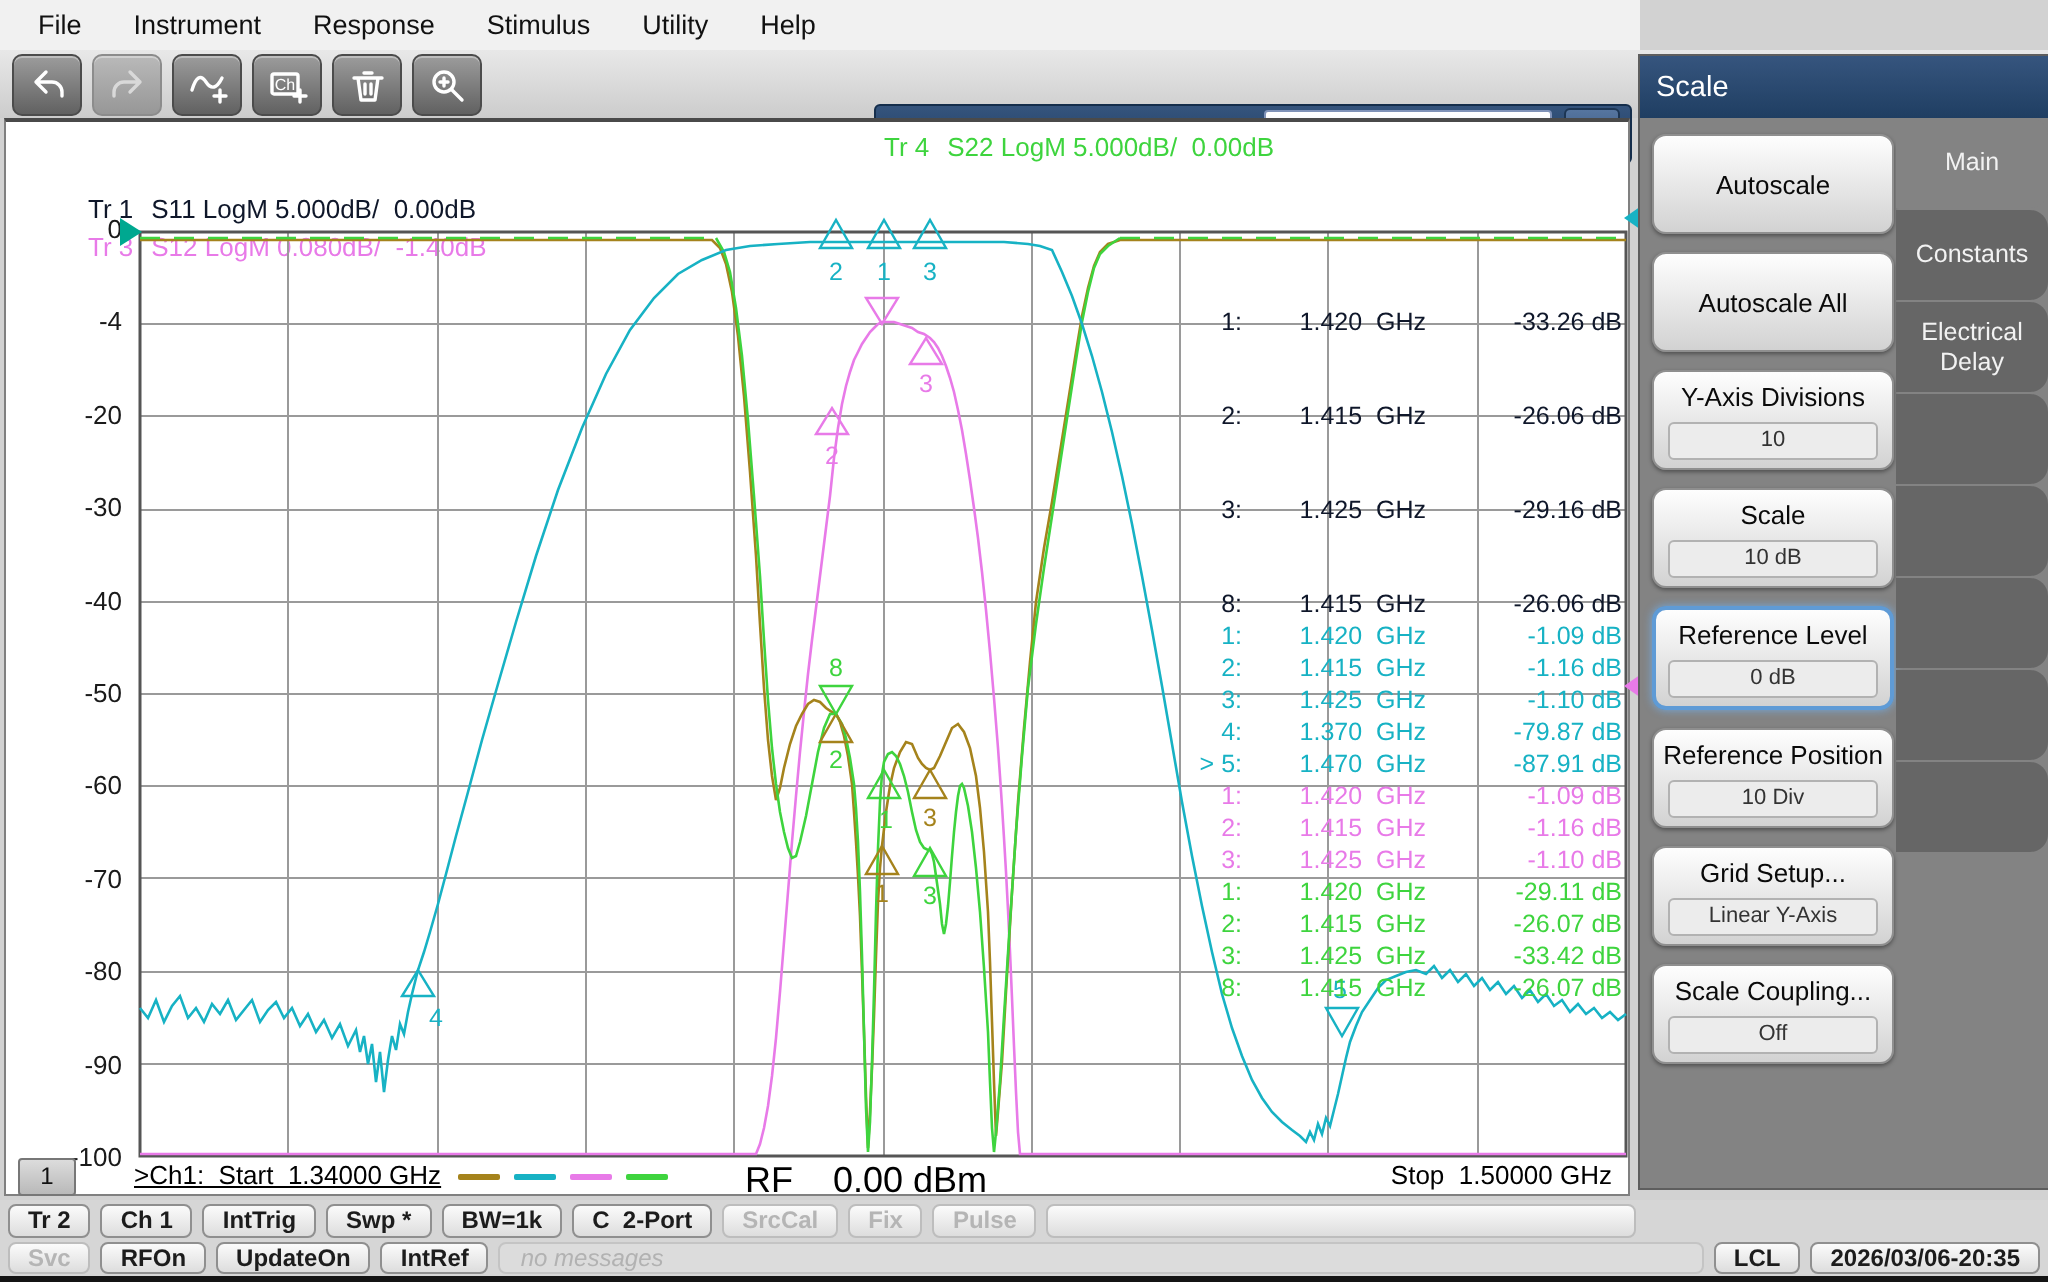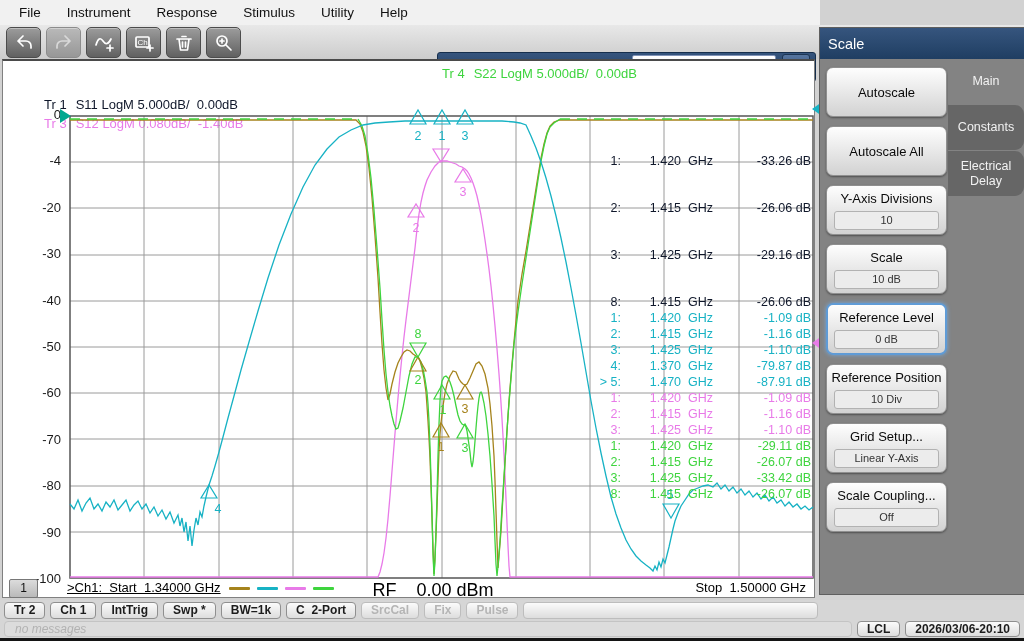--- a/index.html
+++ b/index.html
@@ -92,21 +92,21 @@
   .pbtns{position:absolute;left:6px;top:39px;width:121px;display:flex;flex-direction:column;gap:9px;}
   .pbtn{min-height:50px;border-radius:7px;border:1px solid #8f8f8f;
     background:linear-gradient(#fefefe,#d2d2d2);box-shadow:0 1px 2px rgba(0,0,0,.4);
     display:flex;flex-direction:column;justify-content:center;align-items:center;
     padding:4px 2px;box-sizing:border-box;}
   .pbtn .lbl{font-size:13px;color:#0a0a0a;text-align:center;line-height:15px;padding:1px 0;}
   .pbtn .val{width:103px;margin-top:4px;background:#ececec;border:1px solid #b2b2b2;border-radius:3px;
     font-size:11px;color:#333;text-align:center;height:17px;line-height:17px;}
   .pbtn .val:empty{display:none;}
   .pbtn.hl{border:2px solid #5f9bd6;box-shadow:0 0 4px #74a9dd;}
-  .ptabs{position:absolute;left:128px;top:31px;width:76px;bottom:0;display:flex;}
+  .ptabs{position:absolute;left:128px;top:31px;width:76px;bottom:0;display:flex;flex-direction:column;}
   .ptab{height:45px;margin-bottom:1px;background:#666;border-radius:0 9px 9px 0;
     display:flex;align-items:center;justify-content:center;text-align:center;
     font-size:12.5px;color:#f2f2f2;line-height:15px;}
   .ptab.active{background:#838383;}
 
   
   .statusbar{position:absolute;left:0;top:600px;width:1024px;height:41px;background:#d6d6d6;
     border-bottom:3px solid #141414;box-sizing:border-box;}
   .srow1{position:absolute;left:4px;top:2px;right:4px;height:17px;display:flex;gap:5px;}
   .srow2{position:absolute;left:4px;top:21px;right:4px;height:16px;display:flex;gap:5px;}
@@ -423,19 +423,26 @@
         <div class="sb">IntTrig</div>
         <div class="sb">Swp *</div>
         <div class="sb">BW=1k</div>
         <div class="sb">C  2-Port</div>
         <div class="sb dis">SrcCal</div>
         <div class="sb dis">Fix</div>
         <div class="sb dis">Pulse</div>
         <div class="sb dis grow"> </div>
       </div>
     <div class="srow2">
+      <div class="inline-btns" style="display:flex;gap:5px;">
+
+      <div class="sb dis">Svc</div>
+          <div class="sb">RFOn</div>
+          <div class="sb">UpdateOn</div>
+          <div class="sb">IntRef</div>
+        </div>
       <div class="msg">no messages</div>
       <div class="sb">LCL</div>
-      <div class="sb">2026/03/06-20:10</div>
+      <div class="sb">2026/03/06-20:35</div>
     </div>
   </div>
 
 </div>
 
 </body></html>

